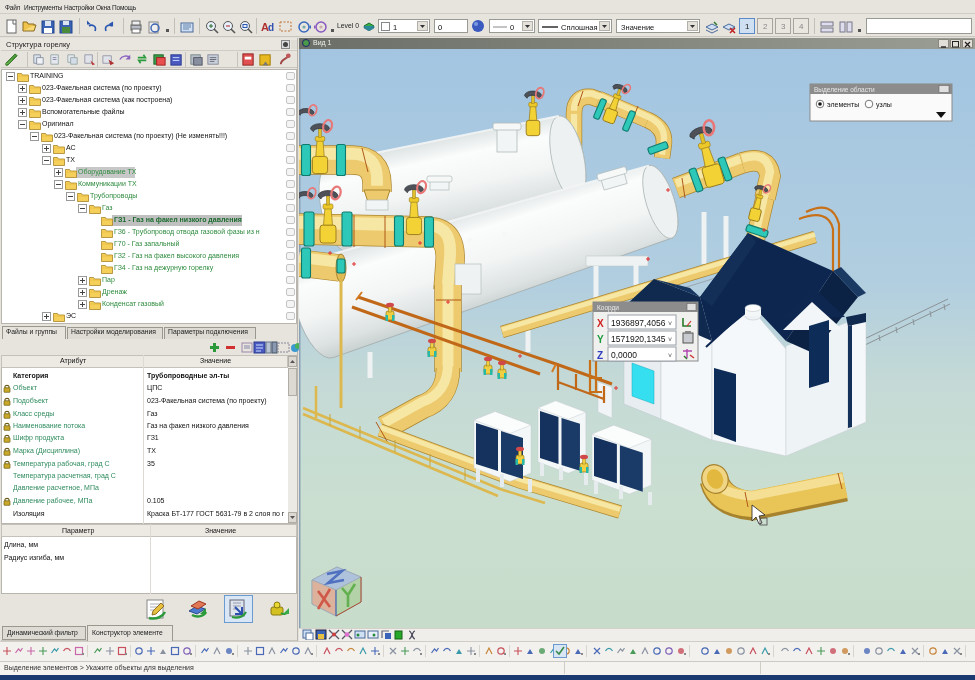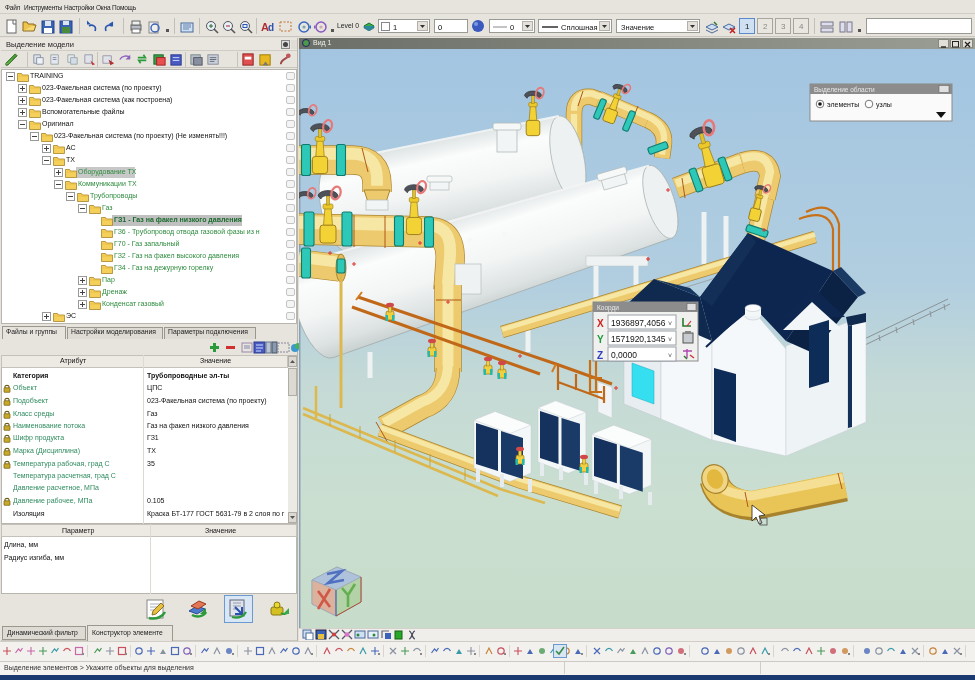--- a/index.html
+++ b/index.html
@@ -217,21 +217,21 @@
 <div class="abs" style="left:838px;top:19px;width:16px;height:16px;">
       <svg width="16" height="16" viewBox="0 0 16 16">
         <rect x="2" y="3" width="5" height="10" fill="#dde" stroke="#778"></rect>
         <rect x="9" y="3" width="5" height="10" fill="#dde" stroke="#778"></rect>
       </svg>
     </div>
 <div class="abs" style="left:858px;top:29px;width:3px;height:3px;background:#555"></div>
 <div class="abs" style="left:866px;top:18px;width:106px;height:16px;background:#fff;border:1px solid #9a9a94"></div>
 <div class="abs" style="left:0;top:38px;width:298px;height:622px;background:#e7e4de;border-right:1px solid #b8b5ae"></div>
 <div class="abs" style="left:1px;top:38px;width:296px;height:13px;background:#e9e6e0;border-bottom:1px solid #cfccc5"></div>
-<div class="txt" style="left:6px;top:40px;font-size:7.5px;color:#222">Выделение модели</div>
+<div class="txt" style="left:6px;top:40px;font-size:7.5px;color:#222">Структура горелку</div>
 <div class="abs" style="left:281px;top:40px;width:9px;height:9px;border:1px solid #888;background:#ddd">
       <svg width="7" height="7">
         <circle cx="3.5" cy="3.5" r="2.5" fill="#444"></circle>
       </svg>
     </div>
 <div class="abs" style="left:291px;top:40px;width:6px;height:9px;background:#e0ddd6"></div>
 <div class="abs" style="left:1px;top:51px;width:296px;height:17px;background:#e7e4de;border-bottom:1px solid #c8c5be"></div>
 <div class="abs" style="left:27px;top:52px;width:1px;height:15px;background:#c6c3bc"></div>
 <div class="abs" style="left:97px;top:52px;width:1px;height:15px;background:#c6c3bc"></div>
 <div class="abs" style="left:185px;top:52px;width:1px;height:15px;background:#c6c3bc"></div>

